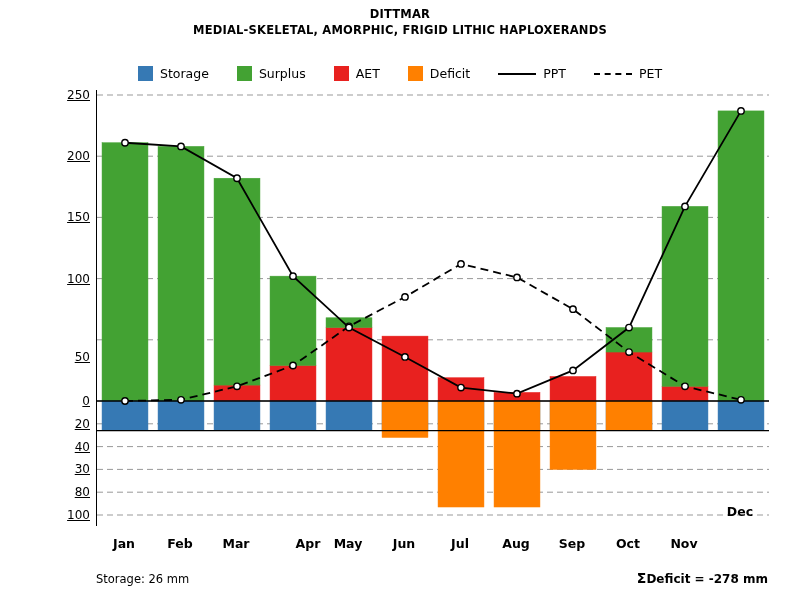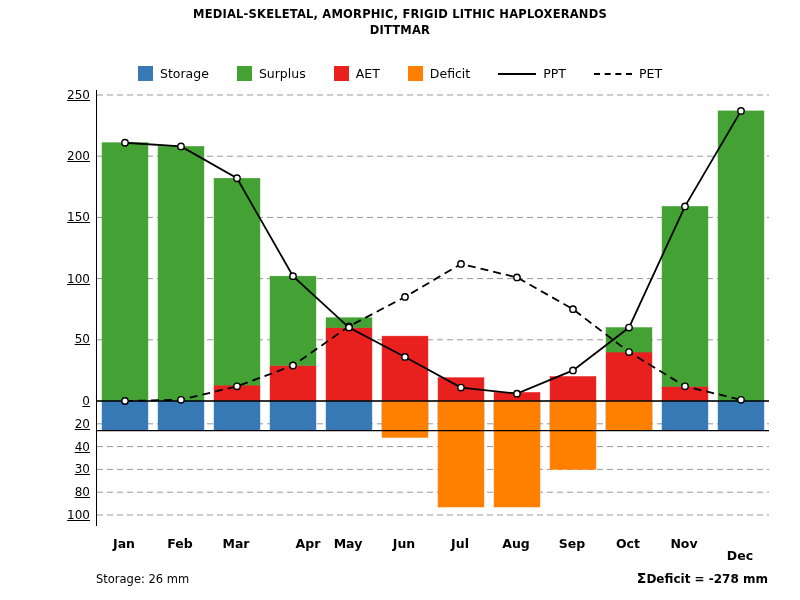--- a/index.html
+++ b/index.html
@@ -126,22 +126,22 @@
   .note-right .sigma {
     font-size: 14px;
   }
 </style>
 </head>
 <body>
 
 <div id="chart-root">
 
   <div class="title-block">
+    <div class="title-line">DITTMAR</div>
     <div class="title-line">MEDIAL-SKELETAL, AMORPHIC, FRIGID LITHIC HAPLOXERANDS</div>
-    <div class="title-line">DITTMAR</div>
   </div>
 
   <div class="legend">
     <div class="legend-item">
       <span class="legend-swatch" style="background:#3679b4"></span>
       <span class="legend-label">Storage</span>
     </div>
     <div class="legend-item">
       <span class="legend-swatch" style="background:#43a233"></span>
       <span class="legend-label">Surplus</span>
@@ -254,21 +254,21 @@
         <line x1="-5" y1="66.20000000000002" x2="0" y2="66.20000000000002" stroke="#000" stroke-width="1"></line>
         <line x1="-5" y1="5" x2="0" y2="5" stroke="#000" stroke-width="1"></line>
         <line x1="-5" y1="333.8" x2="0" y2="333.8" stroke="#000" stroke-width="1"></line>
         <line x1="-5" y1="356.6" x2="0" y2="356.6" stroke="#000" stroke-width="1"></line>
         <line x1="-5" y1="379.4" x2="0" y2="379.4" stroke="#000" stroke-width="1"></line>
         <line x1="-5" y1="402.2" x2="0" y2="402.2" stroke="#000" stroke-width="1"></line>
         <line x1="-5" y1="425" x2="0" y2="425" stroke="#000" stroke-width="1"></line>
       </svg>
     <div id="ytick-layer">
         <div class="ytick" style="top: 311px;">0</div>
-        <div class="ytick" style="top: 249px;">50</div>
+        <div class="ytick" style="top: 267px;">50</div>
         <div class="ytick" style="top: 188.6px;">100</div>
         <div class="ytick" style="top: 127.4px;">150</div>
         <div class="ytick" style="top: 66.2px;">200</div>
         <div class="ytick" style="top: 5px;">250</div>
         <div class="ytick" style="top: 333.8px;">20</div>
         <div class="ytick" style="top: 356.6px;">40</div>
         <div class="ytick" style="top: 379.4px;">30</div>
         <div class="ytick" style="top: 402.2px;">80</div>
         <div class="ytick" style="top: 425px;">100</div>
       </div>
@@ -279,21 +279,21 @@
       <div class="xtick" style="left: 180px; top: 536px;">Feb</div>
       <div class="xtick" style="left: 236px; top: 536px;">Mar</div>
       <div class="xtick" style="left: 308px; top: 536px;">Apr</div>
       <div class="xtick" style="left: 348px; top: 536px;">May</div>
       <div class="xtick" style="left: 404px; top: 536px;">Jun</div>
       <div class="xtick" style="left: 460px; top: 536px;">Jul</div>
       <div class="xtick" style="left: 516px; top: 536px;">Aug</div>
       <div class="xtick" style="left: 572px; top: 536px;">Sep</div>
       <div class="xtick" style="left: 628px; top: 536px;">Oct</div>
       <div class="xtick" style="left: 684px; top: 536px;">Nov</div>
-      <div class="xtick" style="left: 740px; top: 548px;">Dec</div>
+      <div class="xtick" style="left: 740px; top: 504px;">Dec</div>
     </div>
 
   <div class="note-left">Storage: 26 mm</div>
   <div class="note-right">
     <span class="sigma">Σ</span><span>Deficit = -278 mm</span>
   </div>
 
 </div>
 
 </body></html>

